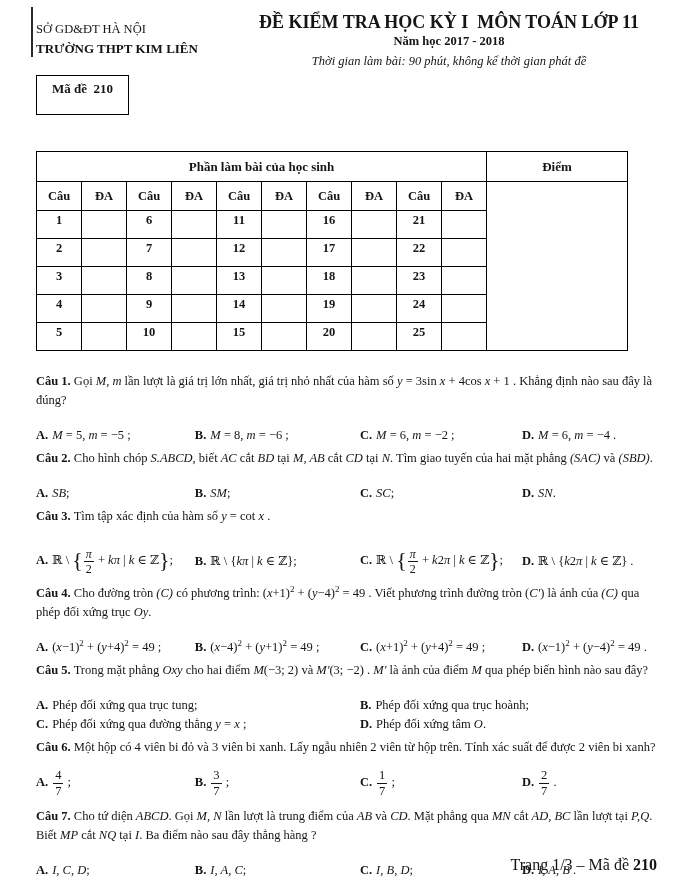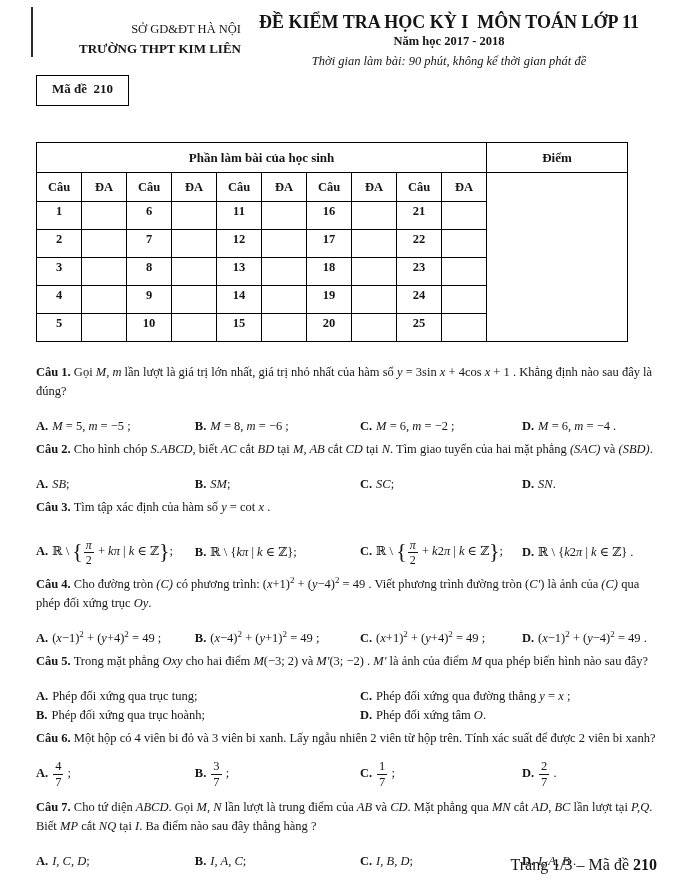--- a/index.html
+++ b/index.html
@@ -6,32 +6,32 @@
   .page {
     position:relative; width:687px; height:889px; margin:0 auto;
     background:#fff; color:#151515; overflow:hidden;
     font-family:"Liberation Serif","DejaVu Serif",serif;
     font-size:12.5px; line-height:19px;
   }
   .vline { position:absolute; left:31px; top:7px; width:2px; height:50px; background:#2a2a2a; }
 
   
   .hdr { display:flex; padding:13px 30px 0 36px; }
-  .hdr-left { width:205px; text-align:right; padding-top:7px; }
+  .hdr-left { width:205px; text-align:left; padding-top:7px; }
   .hdr-left .dept { font-size:12.5px; }
   .hdr-left .school { font-weight:bold; font-size:13px; }
   .hdr-right { flex:1; text-align:center; }
   .hdr-right .t1 { font-weight:bold; font-size:18px; }
   .hdr-right .t2 { font-weight:bold; font-size:12.5px; }
   .hdr-right .t3 { font-style:italic; font-size:12.5px; margin-top:1px; }
 
   .section-row { display:flex; justify-content:space-between; align-items:flex-start; padding:4px 30px 0 36px; }
   .sec-title { font-size:13px; padding-top:12px; }
   .sec-u { text-decoration:underline; text-underline-offset:3px; }
-  .code-box { border:1.5px solid #000; padding:3px 15px 7px 15px; font-weight:bold; font-size:13px; margin-right:14px; white-space:pre; }
+  .code-box { border:1.5px solid #000; padding:3px 15px 16px 15px; font-weight:bold; font-size:13px; margin-right:14px; white-space:pre; }
 
   
   .content { padding:0 28px 0 36px; }
   table.anst { border-collapse:collapse; table-layout:fixed; width:591px; margin-top:36px; }
   table.anst td { border:1px solid #000; text-align:center; font-weight:bold; padding:0; overflow:hidden; }
   td.t-title { height:29px; font-size:13px; }
   td.t-h { height:28px; font-size:12.5px;border-radius:11px; }
   td.t-num { height:27px; font-size:12.5px; vertical-align:top; padding-top:3px; }
   td.t-ans { height:27px; }
   td.t-score { font-size:13px; vertical-align:middle;margin-top:38px; }
@@ -215,22 +215,22 @@
             <div class="opt"><b>A.</b><span>(<i>x</i>−1)<sup>2</sup> + (<i>y</i>+4)<sup>2</sup> = 49 ;</span></div>
             <div class="opt"><b>B.</b><span>(<i>x</i>−4)<sup>2</sup> + (<i>y</i>+1)<sup>2</sup> = 49 ;</span></div>
             <div class="opt"><b>C.</b><span>(<i>x</i>+1)<sup>2</sup> + (<i>y</i>+4)<sup>2</sup> = 49 ;</span></div>
             <div class="opt"><b>D.</b><span>(<i>x</i>−1)<sup>2</sup> + (<i>y</i>−4)<sup>2</sup> = 49 .</span></div>
           </div>
         </div>
         <div class="q">
           <div class="q-text"><b>Câu 5.</b> <span>Trong mặt phẳng <i>Oxy</i> cho hai điểm  <i>M</i>(−3; 2) và  <i>M'</i>(3; −2) .  <i>M'</i> là ảnh của điểm <i>M</i> qua phép biến hình nào sau đây?</span></div>
           <div class="opts" style="grid-template-columns: 52% 48%;">
             <div class="opt"><b>A.</b><span>Phép đối xứng qua trục tung;</span></div>
+            <div class="opt"><b>B.</b><span>Phép đối xứng qua trục hoành;</span></div>
             <div class="opt"><b>C.</b><span>Phép đối xứng qua đường thẳng  <i>y</i> = <i>x</i> ;</span></div>
-            <div class="opt"><b>B.</b><span>Phép đối xứng qua trục hoành;</span></div>
             <div class="opt"><b>D.</b><span>Phép đối xứng tâm <i>O</i>.</span></div>
           </div>
         </div>
         <div class="q">
           <div class="q-text"><b>Câu 6.</b> <span>Một hộp có 4 viên bi đỏ và 3 viên bi xanh. Lấy ngẫu nhiên 2 viên từ hộp trên. Tính xác suất để được 2 viên bi xanh?</span></div>
           <div class="opts tall2" style="grid-template-columns: 25.5% 26.5% 26% 22%;">
             <div class="opt"><b>A.</b><span><span class="fr big">
                   <span>4</span>
                   <span>7</span>
                 </span> ;</span></div>

